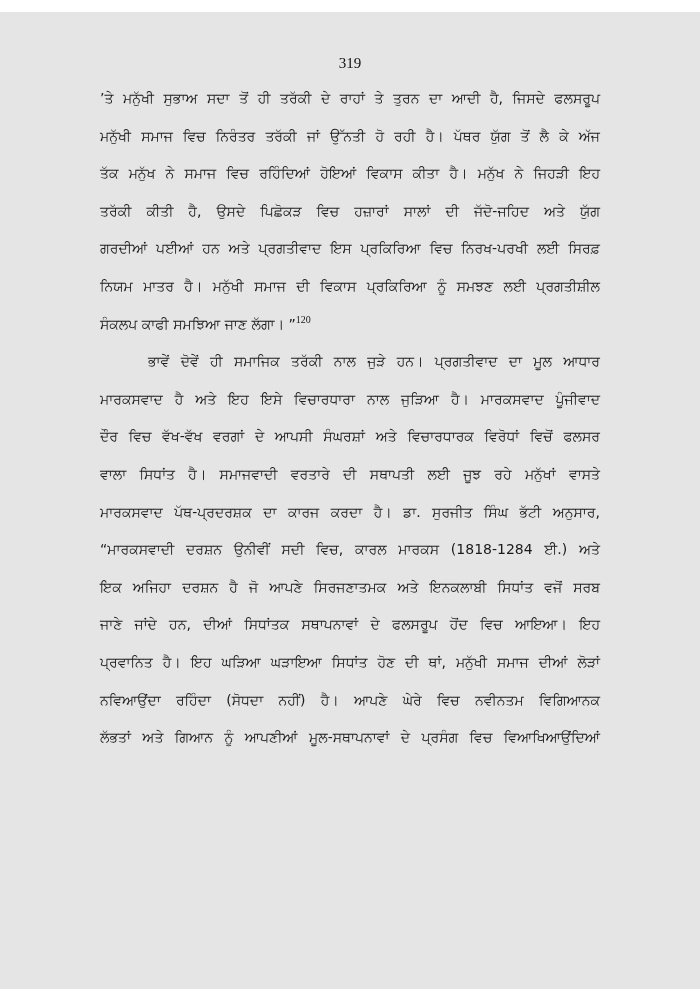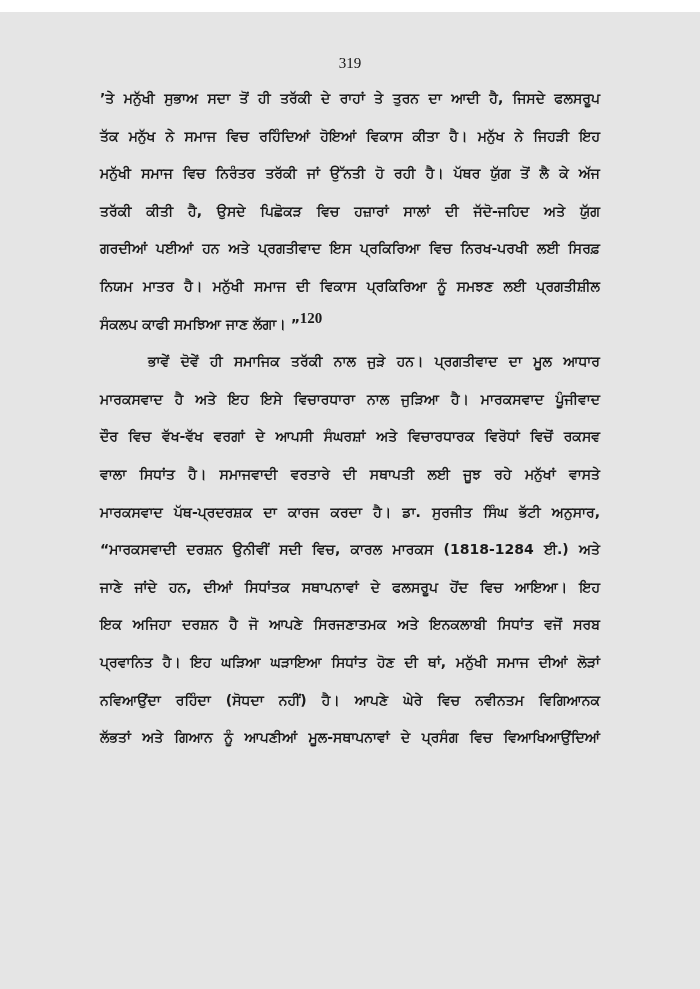--- a/index.html
+++ b/index.html
@@ -15,57 +15,57 @@
     font-size: 15px; color: #111;
   }
   .body-text {
     position: absolute; left: 100px; top: 68px; width: 500px;
     font-family: "DejaVu Sans", "Liberation Sans", sans-serif;
     font-size: 14px; color: #1a1a1a;
   }
   .line {
     height: 37.6px; line-height: 37.6px;
     white-space: nowrap;
-    text-align: justify; text-align-last: justify; font-weight: bold;
+    text-align: justify; text-align-last: justify;
   }
   .line.last { text-align-last: left; }
   .line.indent { padding-left: 48px; }
   .para-gap { height: 0px; }
   sup {
-    font-family: "Liberation Serif", serif; font-size: 15px;
+    font-family: "Liberation Serif", serif; font-size: 10px;
     vertical-align: 6px; line-height: 0;
   }
 </style>
 </head>
 <body>
 
 <div class="page">
   <div class="page-number">319</div>
 
   <div class="body-text">
 
     <div>
       <div class="line">’ਤੇ ਮਨੁੱਖੀ ਸੁਭਾਅ ਸਦਾ ਤੋਂ ਹੀ ਤਰੱਕੀ ਦੇ ਰਾਹਾਂ ਤੇ ਤੁਰਨ ਦਾ ਆਦੀ ਹੈ, ਜਿਸਦੇ ਫਲਸਰੂਪ</div>
+      <div class="line">ਮਨੁੱਖੀ ਸਮਾਜ ਵਿਚ ਨਿਰੰਤਰ ਤਰੱਕੀ ਜਾਂ ਉੱਨਤੀ ਹੋ ਰਹੀ ਹੈ। ਪੱਥਰ ਯੁੱਗ ਤੋਂ ਲੈ ਕੇ ਅੱਜ</div>
       <div class="line">ਤੱਕ ਮਨੁੱਖ ਨੇ ਸਮਾਜ ਵਿਚ ਰਹਿੰਦਿਆਂ ਹੋਇਆਂ ਵਿਕਾਸ ਕੀਤਾ ਹੈ। ਮਨੁੱਖ ਨੇ ਜਿਹੜੀ ਇਹ</div>
-      <div class="line">ਮਨੁੱਖੀ ਸਮਾਜ ਵਿਚ ਨਿਰੰਤਰ ਤਰੱਕੀ ਜਾਂ ਉੱਨਤੀ ਹੋ ਰਹੀ ਹੈ। ਪੱਥਰ ਯੁੱਗ ਤੋਂ ਲੈ ਕੇ ਅੱਜ</div>
       <div class="line">ਤਰੱਕੀ ਕੀਤੀ ਹੈ, ਉਸਦੇ ਪਿਛੋਕੜ ਵਿਚ ਹਜ਼ਾਰਾਂ ਸਾਲਾਂ ਦੀ ਜੱਦੋ-ਜਹਿਦ ਅਤੇ ਯੁੱਗ</div>
       <div class="line">ਗਰਦੀਆਂ ਪਈਆਂ ਹਨ ਅਤੇ ਪ੍ਰਗਤੀਵਾਦ ਇਸ ਪ੍ਰਕਿਰਿਆ ਵਿਚ ਨਿਰਖ-ਪਰਖੀ ਲਈ ਸਿਰਫ਼</div>
       <div class="line">ਨਿਯਮ ਮਾਤਰ ਹੈ। ਮਨੁੱਖੀ ਸਮਾਜ ਦੀ ਵਿਕਾਸ ਪ੍ਰਕਿਰਿਆ ਨੂੰ ਸਮਝਣ ਲਈ ਪ੍ਰਗਤੀਸ਼ੀਲ</div>
       <div class="line last"><span>ਸੰਕਲਪ ਕਾਫੀ ਸਮਝਿਆ ਜਾਣ ਲੱਗਾ। ”</span><sup>120</sup></div>
     </div>
 
     <div class="para-gap"></div>
 
     <div>
       <div class="line indent">ਭਾਵੇਂ ਦੋਵੇਂ ਹੀ ਸਮਾਜਿਕ ਤਰੱਕੀ ਨਾਲ ਜੁੜੇ ਹਨ। ਪ੍ਰਗਤੀਵਾਦ ਦਾ ਮੂਲ ਆਧਾਰ</div>
       <div class="line">ਮਾਰਕਸਵਾਦ ਹੈ ਅਤੇ ਇਹ ਇਸੇ ਵਿਚਾਰਧਾਰਾ ਨਾਲ ਜੁੜਿਆ ਹੈ। ਮਾਰਕਸਵਾਦ ਪੂੰਜੀਵਾਦ</div>
-      <div class="line">ਦੌਰ ਵਿਚ ਵੱਖ-ਵੱਖ ਵਰਗਾਂ ਦੇ ਆਪਸੀ ਸੰਘਰਸ਼ਾਂ ਅਤੇ ਵਿਚਾਰਧਾਰਕ ਵਿਰੋਧਾਂ ਵਿਚੋਂ ਰਕਸਵ</div>
+      <div class="line">ਦੌਰ ਵਿਚ ਵੱਖ-ਵੱਖ ਵਰਗਾਂ ਦੇ ਆਪਸੀ ਸੰਘਰਸ਼ਾਂ ਅਤੇ ਵਿਚਾਰਧਾਰਕ ਵਿਰੋਧਾਂ ਵਿਚੋਂ ਫਲਸਰ</div>
       <div class="line">ਵਾਲਾ ਸਿਧਾਂਤ ਹੈ। ਸਮਾਜਵਾਦੀ ਵਰਤਾਰੇ ਦੀ ਸਥਾਪਤੀ ਲਈ ਜੂਝ ਰਹੇ ਮਨੁੱਖਾਂ ਵਾਸਤੇ</div>
       <div class="line">ਮਾਰਕਸਵਾਦ ਪੱਥ-ਪ੍ਰਦਰਸ਼ਕ ਦਾ ਕਾਰਜ ਕਰਦਾ ਹੈ। ਡਾ. ਸੁਰਜੀਤ ਸਿੰਘ ਭੱਟੀ ਅਨੁਸਾਰ,</div>
       <div class="line">“ਮਾਰਕਸਵਾਦੀ ਦਰਸ਼ਨ ਉਨੀਵੀਂ ਸਦੀ ਵਿਚ, ਕਾਰਲ ਮਾਰਕਸ (1818-1284 ਈ.) ਅਤੇ</div>
+      <div class="line">ਇਕ ਅਜਿਹਾ ਦਰਸ਼ਨ ਹੈ ਜੋ ਆਪਣੇ ਸਿਰਜਣਾਤਮਕ ਅਤੇ ਇਨਕਲਾਬੀ ਸਿਧਾਂਤ ਵਜੋਂ ਸਰਬ</div>
       <div class="line">ਜਾਣੇ ਜਾਂਦੇ ਹਨ, ਦੀਆਂ ਸਿਧਾਂਤਕ ਸਥਾਪਨਾਵਾਂ ਦੇ ਫਲਸਰੂਪ ਹੋਂਦ ਵਿਚ ਆਇਆ। ਇਹ</div>
-      <div class="line">ਇਕ ਅਜਿਹਾ ਦਰਸ਼ਨ ਹੈ ਜੋ ਆਪਣੇ ਸਿਰਜਣਾਤਮਕ ਅਤੇ ਇਨਕਲਾਬੀ ਸਿਧਾਂਤ ਵਜੋਂ ਸਰਬ</div>
       <div class="line">ਪ੍ਰਵਾਨਿਤ ਹੈ। ਇਹ ਘੜਿਆ ਘੜਾਇਆ ਸਿਧਾਂਤ ਹੋਣ ਦੀ ਥਾਂ, ਮਨੁੱਖੀ ਸਮਾਜ ਦੀਆਂ ਲੋੜਾਂ</div>
       <div class="line">ਨਵਿਆਉਂਦਾ ਰਹਿੰਦਾ (ਸੋਧਦਾ ਨਹੀਂ) ਹੈ। ਆਪਣੇ ਘੇਰੇ ਵਿਚ ਨਵੀਨਤਮ ਵਿਗਿਆਨਕ</div>
       <div class="line">ਲੱਭਤਾਂ ਅਤੇ ਗਿਆਨ ਨੂੰ ਆਪਣੀਆਂ ਮੂਲ-ਸਥਾਪਨਾਵਾਂ ਦੇ ਪ੍ਰਸੰਗ ਵਿਚ ਵਿਆਖਿਆਉਂਦਿਆਂ</div>
     </div>
   </div>
 </div>
 
 </body></html>

